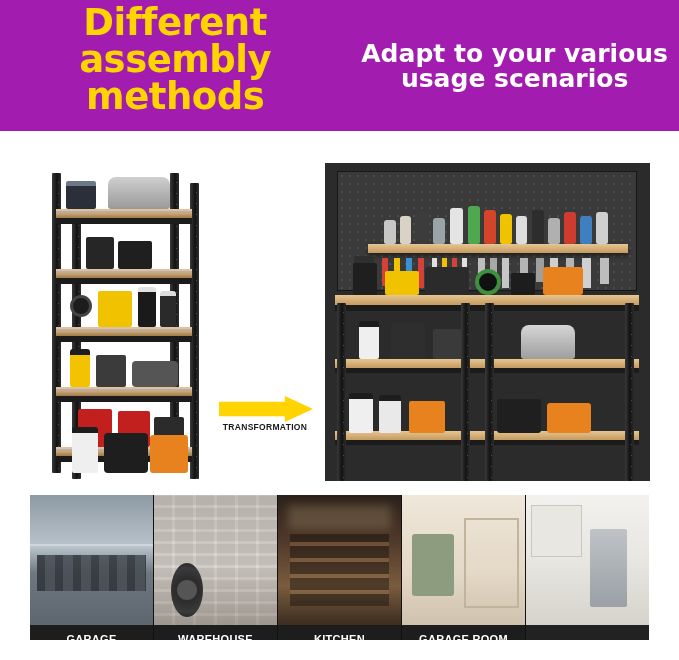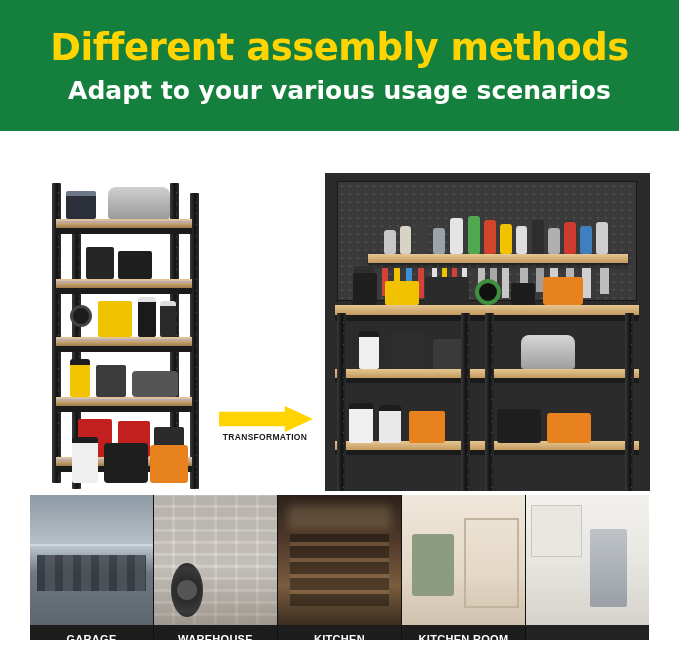--- a/index.html
+++ b/index.html
@@ -14,23 +14,23 @@
     position: relative;
     width: 679px; height: 660px;
     background: #ffffff;
   }
 
   
   .header {
     position: absolute;
     left: 0; top: 0;
     width: 679px; height: 131px;
-    background: #15803d;
+    background: #a21caf;
     display: flex;
-    flex-direction: column;
+    flex-direction: row;
     align-items: center;
     justify-content: center;
   }
   .headline {
     color: #ffd400;
     font-size: 37px;
     font-weight: bold;
     letter-spacing: -0.5px;
     line-height: 1;
     margin: 0 0 12px 0;
@@ -43,21 +43,21 @@
     font-weight: bold;
     line-height: 1;
     margin: 0;
     text-align: center;
     font-family: "DejaVu Sans", sans-serif;
   }
 
   
   .main {
     position: absolute;
-    left: 0; top: 141px;
+    left: 0; top: 131px;
     width: 566px; height: 360px;
     background: #ffffff;
   }
 
   
   .scene-left {
     position: absolute;
     left: 30px; top: 10px;
     width: 175px; height: 340px;
   }
@@ -406,21 +406,21 @@
       <div class="caption">WAREHOUSE</div>
     </div>
 
     <div class="cell">
       <div class="photo ph-basement"></div>
       <div class="caption">KITCHEN</div>
     </div>
 
     <div class="cell">
       <div class="photo ph-living"></div>
-      <div class="caption">KITCHEN ROOM</div>
+      <div class="caption">GARAGE ROOM</div>
     </div>
 
     <div class="cell">
       <div class="photo ph-kitchen"></div>
     </div>
   </div>
 
 </div>
 
 </body></html>

